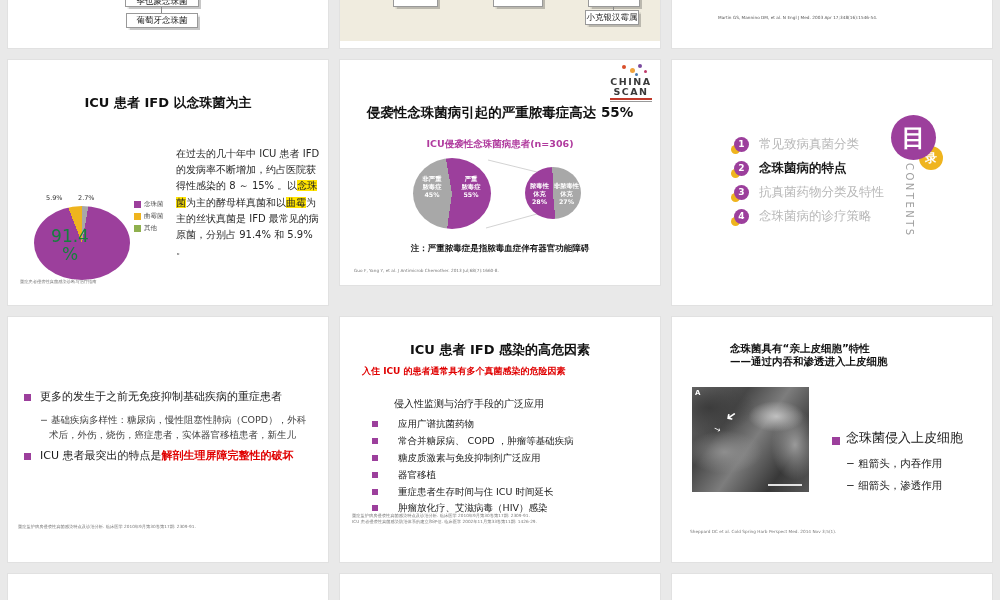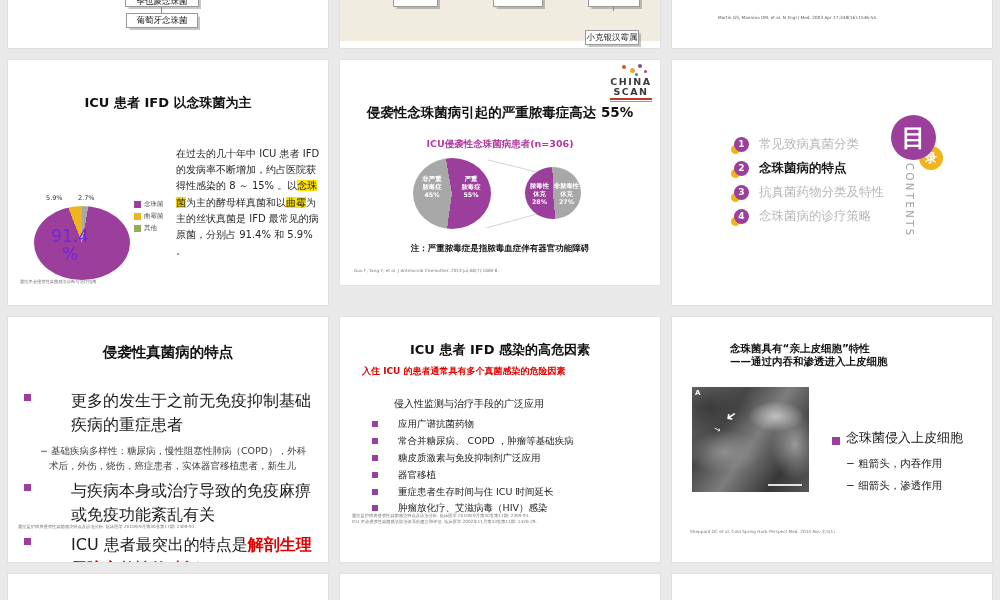--- a/index.html
+++ b/index.html
@@ -8,21 +8,21 @@
   .slide{position:absolute;width:320px;background:#fff;overflow:hidden;box-shadow:0 0 0 1px rgba(0,0,0,0.03);}
   .abs{position:absolute;}
   .ctr{text-align:center;}
   
   .obox{position:absolute;background:#fff;border:1px solid #999;box-shadow:1.5px 1.5px 1px rgba(0,0,0,.22);font-size:8.5px;line-height:13px;text-align:center;color:#222;overflow:hidden;white-space:nowrap;}
   .vline{position:absolute;width:1px;background:#888;}
   
   .s21-title{left:0;right:0;top:34px;font-size:13px;font-weight:bold;color:#111;}
   .pie1{left:12px;top:14px;width:96px;height:74px;border-radius:50%;
     background:conic-gradient(from 0deg,#a8a8a8 0 2.7%,#9c3f9c 2.7% 94.1%,#efb41e 94.1% 100%);}
-  .pie1-big{left:8px;top:36px;width:80px;text-align:center;color:#6d28d9;font-size:17px;line-height:1.05;}
+  .pie1-big{left:8px;top:36px;width:80px;text-align:center;color:#15803d;font-size:17px;line-height:1.05;}
   .pie1-big span{display:block;}
   .pie1-sm{font-size:6.5px;color:#333;}
   .lg-row{display:flex;align-items:center;gap:3px;margin-bottom:3px;}
   .lg-sq{width:7px;height:7px;flex:0 0 auto;}
   .lg-t{font-size:6.5px;color:#555;}
   .s21-para{left:168px;top:86px;width:148px;font-size:10px;line-height:1.62;color:#262626;}
   .hl{background:#ffe300;}
   .fnote{font-size:5px;color:#777;transform:scale(.85);transform-origin:left top;white-space:nowrap;}
   
   .s22-kicker{left:0;right:0;top:33px;font-size:8px;color:#808080;}
@@ -48,21 +48,21 @@
   .c-label{font-size:12.5px;color:#b8b8b8;}
   .c-label.active{color:#1a1a1a;font-weight:bold;}
   .c-big{left:219px;top:55px;width:45px;height:45px;border-radius:50%;background:#9c3f9c;color:#fff;font-size:24px;font-weight:bold;display:flex;align-items:center;justify-content:center;z-index:2;}
   .c-small{left:247px;top:86px;width:24px;height:24px;border-radius:50%;background:#efb41e;color:#fff;font-size:12px;font-weight:bold;display:flex;align-items:center;justify-content:center;z-index:1;}
   .vtext{left:232px;top:103px;writing-mode:vertical-lr;text-orientation:mixed;font-size:10px;color:#9e9e9e;letter-spacing:2.5px;}
   
   .s31-title{left:0;right:0;top:26px;font-size:14.5px;font-weight:bold;color:#111;}
   .f-col{left:16px;top:72px;width:294px;display:flex;flex-direction:column;gap:6px;}
   .f-row{display:flex;gap:9px;}
   .sq{flex:0 0 auto;width:7px;height:7px;background:#9c3f9c;margin-top:5px;}
-  .f-text{font-size:16px;line-height:1.5;color:#1a1a1a;width:262px;margin-left:31px;}
+  .f-text{font-size:11px;line-height:1.5;color:#1a1a1a;width:262px;}
   .f-sub{margin-left:16px;font-size:9.5px;line-height:1.6;color:#404040;width:268px;padding-left:9px;text-indent:-9px;}
   .redb{color:#e00000;font-weight:bold;}
   
   .s32-title{left:0;right:0;top:24px;font-size:13px;font-weight:bold;color:#111;}
   .s32-sub{left:22px;top:48px;font-size:9px;font-weight:bold;color:#e00000;}
   .r-col{left:32px;top:80px;width:270px;}
   .r-lead{font-size:10px;color:#1a1a1a;margin:0 0 7px 22px;}
   .r-item{display:flex;gap:20px;margin-bottom:5px;}
   .r-item .sq{width:6px;height:6px;margin-top:3px;}
   .r-t{font-size:9.5px;line-height:1.25;color:#1a1a1a;}
@@ -95,21 +95,21 @@
   <div class="vline" style="left:153px;top:7px;height:6px;"></div>
   <div class="obox" style="left:118px;top:13px;width:72px;height:15px;"><span>葡萄牙念珠菌</span></div>
 </section>
 
 <section class="slide" style="left:340px;top:0;height:48px;">
   <div class="abs" style="left:0;top:0;right:0;height:41px;background:#f0ecdf;"></div>
   <div class="obox" style="left:53px;top:-9px;width:45px;height:16px;"></div>
   <div class="obox" style="left:153px;top:-9px;width:50px;height:16px;"></div>
   <div class="obox" style="left:248px;top:-9px;width:52px;height:16px;"></div>
   <div class="vline" style="left:273px;top:7px;height:4px;"></div>
-  <div class="obox" style="left:245px;top:10px;width:54px;height:15px;margin-top:20px;"><span>小克银汉霉属</span></div>
+  <div class="obox" style="left:245px;top:10px;width:54px;height:15px;"><span>小克银汉霉属</span></div>
 </section>
 
 <section class="slide" style="left:672px;top:0;height:48px;">
   <div class="abs fnote" style="left:46px;top:15px;color:#555;">Martin GS, Mannino DM, et al. N Engl J Med. 2003 Apr 17;348(16):1546-54.</div>
 </section>
 
 <section class="slide" style="left:8px;top:60px;height:245px;">
   <div class="abs ctr s21-title">ICU 患者 IFD 以念珠菌为主</div>
   <div class="abs" style="left:14px;top:132px;width:150px;height:105px;">
     <div class="abs pie1-sm" style="left:24px;top:2px;">5.9%</div>
@@ -210,31 +210,26 @@
   <div class="abs c-big">
       <span>目</span>
     </div>
   <div class="abs c-small">
       <span>录</span>
     </div>
   <div class="abs vtext">CONTENTS</div>
 </section>
 
 <section class="slide" style="left:8px;top:317px;height:245px;">
-  <div class="abs ctr s31-title">侵袭性真菌病的特点</div>
   <div class="abs f-col">
     <div class="f-row">
       <span class="sq"></span>
       <div class="f-text">更多的发生于之前无免疫抑制基础疾病的重症患者</div>
     </div>
     <div class="f-sub">− 基础疾病多样性：糖尿病，慢性阻塞性肺病（COPD），外科术后，外伤，烧伤，癌症患者，实体器官移植患者，新生儿</div>
-    <div class="f-row">
-      <span class="sq"></span>
-      <div class="f-text">与疾病本身或治疗导致的免疫麻痹或免疫功能紊乱有关</div>
-    </div>
     <div class="f-row">
       <span class="sq"></span>
       <div class="f-text"><span>ICU 患者最突出的特点是</span><span class="redb">解剖生理屏障完整性的破坏</span></div>
     </div>
   </div>
   <div class="abs fnote" style="left:10px;top:207px;">重症监护病房侵袭性真菌感染特点及诊治分析. 临床医学 2010年9月第30卷第17期: 2309-91.</div>
 </section>
 
 <section class="slide" style="left:340px;top:317px;height:245px;">
   <div class="abs ctr s32-title">ICU 患者 IFD 感染的高危因素</div>

